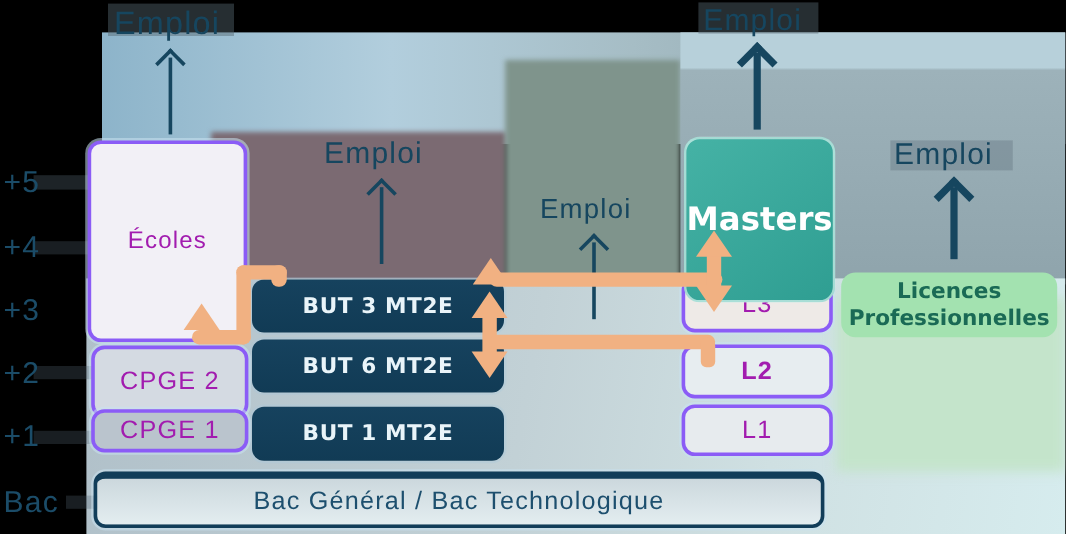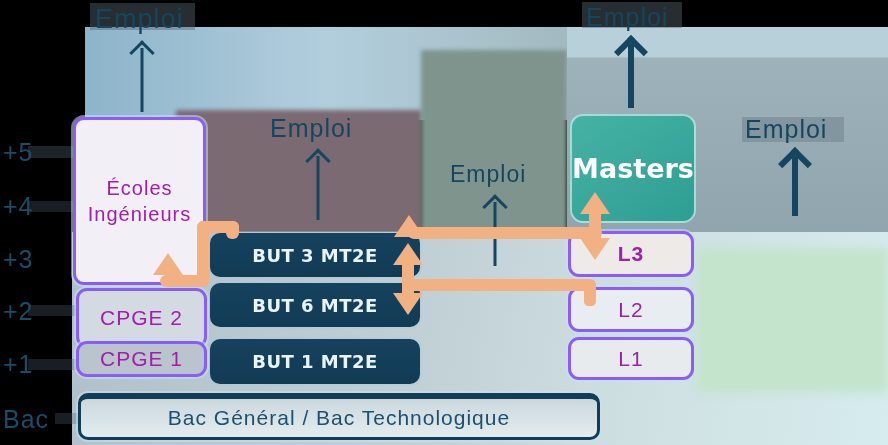--- a/index.html
+++ b/index.html
@@ -42,29 +42,29 @@
     font-family:"DejaVu Sans",sans-serif;font-weight:700;font-size:18px;letter-spacing:.5px;}
   .b-ecoles{left:73px;top:117px;width:133px;height:168px;background:#f2f0f6;font-size:20px;line-height:1.3;}
   .b-but3{left:210px;top:233px;width:210px;height:44px;}
   .b-but2{left:210px;top:283px;width:210px;height:44px;}
   .b-but1{left:210px;top:339px;width:210px;height:45px;}
   .b-cpge2{left:76px;top:288px;width:131px;height:60px;background:#d4dae2;}
   .b-cpge1{left:76px;top:341px;width:131px;height:36px;background:#bac4cd;}
   .b-bts{left:432px;top:285px;width:124px;height:97px;
     background:linear-gradient(115deg,#8cec4a,#44e21c 40%,#25d808 100%);
     border:4px solid #113d59;border-radius:13px;color:#27567a;font-size:23px;}
-  .b-l3{left:568px;top:231px;width:126px;height:46px;background:#eeeae7;font-weight:bold;}
-  .b-l2{left:568px;top:287px;width:126px;height:45px;background:#e7edf0;}
+  .b-l3{left:568px;top:231px;width:126px;height:46px;background:#eeeae7;}
+  .b-l2{left:568px;top:287px;width:126px;height:45px;background:#e7edf0;font-weight:bold;}
   .b-l1{left:568px;top:337px;width:126px;height:43px;background:#e7ebee;}
-  .b-masters{left:570px;top:114px;width:126px;height:109px;
+  .b-masters{left:570px;top:114px;width:126px;height:138px;
     background:linear-gradient(145deg,#45b2a5,#2f9e92);border:2px solid rgba(240,255,252,.6);
     border-radius:13px;color:#fff;font-family:"DejaVu Sans",sans-serif;font-weight:700;font-size:27px;}
   .b-licences{left:701px;top:227px;width:180px;height:54px;background:#a3e2b0;border-radius:12px;
     color:#1a6a55;font-family:"DejaVu Sans",sans-serif;font-weight:700;font-size:18px;line-height:1.3;}
-  .b-bac{left:78px;top:393px;width:522px;height:47px;
+  .b-bac{left:78px;top:393px;width:609px;height:47px;
     background:linear-gradient(180deg,#ccd8dd,#e3edf0);border:3px solid #113d59;border-top-width:6px;
     border-radius:10px;box-shadow:0 0 0 2px rgba(200,225,240,.55);
     color:#1d4f6e;font-size:21px;letter-spacing:1px;}
   
   .og{position:absolute;z-index:30;background:#f1b182;border-radius:6px;}
   .tri{position:absolute;z-index:31;width:0;height:0;background:none;}
   .tri-up{border-left:15px solid transparent;border-right:15px solid transparent;border-bottom:22px solid #f1b182;}
   .tri-down{border-left:15px solid transparent;border-right:15px solid transparent;border-top:22px solid #f1b182;}
 </style>
 </head>
@@ -118,32 +118,37 @@
   <div class="lvl" style="top:138px;">+5</div>
   <div class="lvl" style="top:192px;">+4</div>
   <div class="lvl" style="top:245px;">+3</div>
   <div class="lvl" style="top:297px;">+2</div>
   <div class="lvl" style="top:350px;">+1</div>
   <div class="lvl" style="top:405px;">Bac</div>
 
   <div class="box lightbox b-ecoles">
     <div>
       <div>Écoles</div>
-      <div>Ingénieurs</div>
     </div>
   </div>
   <div class="box navybox b-but3">BUT 3 MT2E</div>
   <div class="box navybox b-but2">BUT 6 MT2E</div>
   <div class="box navybox b-but1">BUT 1 MT2E</div>
   <div class="box lightbox b-cpge2">CPGE 2</div>
   <div class="box lightbox b-cpge1">CPGE 1</div>
   <div class="box lightbox b-l3">L3</div>
   <div class="box lightbox b-l2">L2</div>
   <div class="box lightbox b-l1">L1</div>
   <div class="box b-masters">Masters</div>
+  <div class="box b-licences">
+    <div>
+      <div>Licences</div>
+      <div>Professionnelles</div>
+    </div>
+  </div>
   <div class="box lightbox b-bac">Bac Général / Bac Technologique</div>
 
   <div class="og" style="left:226px;top:221px;width:13px;height:18px;"></div>
   <div class="og" style="left:197px;top:221px;width:42px;height:12px;"></div>
   <div class="og" style="left:197px;top:221px;width:12px;height:66px;"></div>
   <div class="og" style="left:160px;top:275px;width:49px;height:12px;"></div>
   <div class="tri tri-up" style="left:153px;top:253px;"></div>
 
   <div class="og" style="left:408px;top:227px;width:194px;height:12px;"></div>
   <div class="tri tri-up" style="left:394px;top:215px;"></div>

